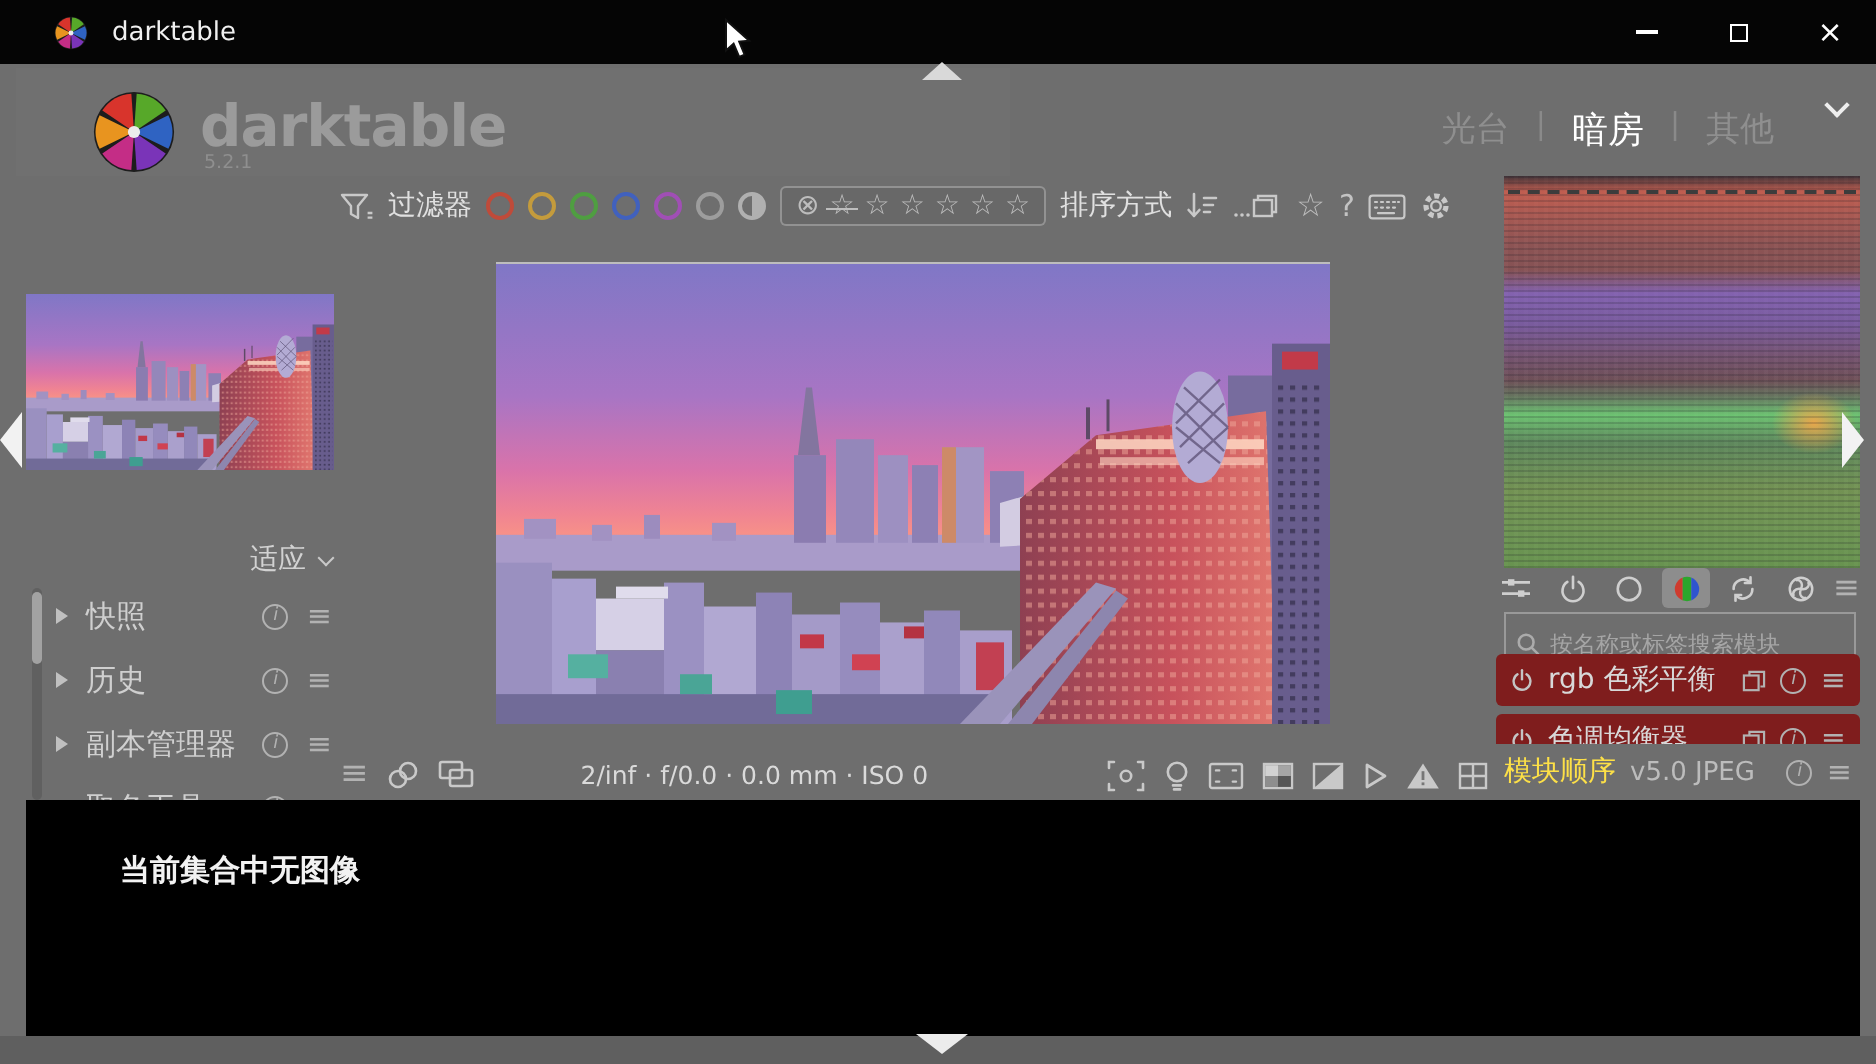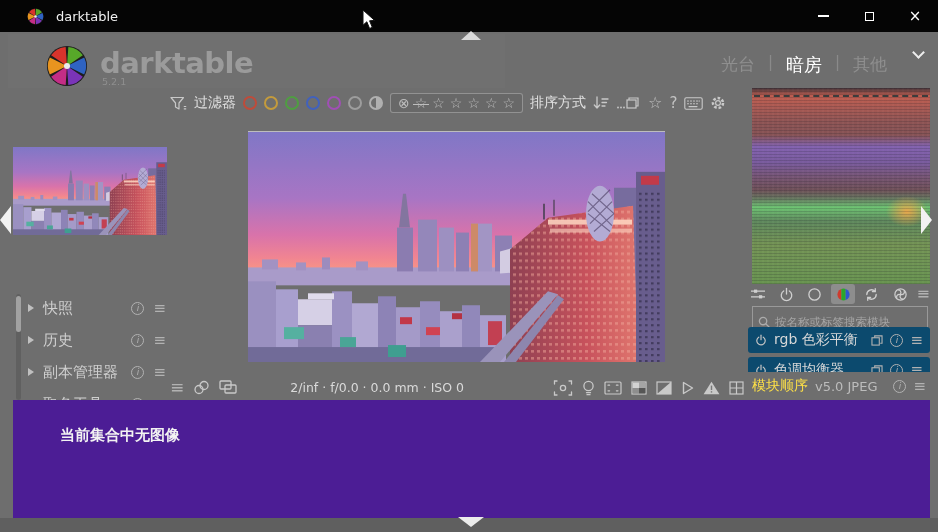--- a/index.html
+++ b/index.html
@@ -69,30 +69,30 @@
       linear-gradient(180deg, rgba(80,220,110,0) 52%, rgba(92,216,112,.25) 56%, rgba(112,232,122,.75) 61%, rgba(96,202,96,.45) 68%, rgba(142,206,72,.5) 80%, rgba(122,186,76,.62) 92%, rgba(112,176,72,.68) 100%),
       linear-gradient(180deg, rgba(50,25,25,.55) 0, rgba(218,96,76,.8) 4%, rgba(212,92,76,.65) 10%, rgba(192,82,72,.5) 18%, rgba(177,76,72,.45) 30%, rgba(162,72,72,.4) 45%, rgba(142,66,72,.3) 58%, rgba(122,62,66,.18) 68%, rgba(102,56,62,.08) 75%, rgba(0,0,0,0) 82%),
       repeating-linear-gradient(90deg, rgba(255,255,255,.05) 0 2px, rgba(0,0,0,0) 2px 5px)}
   .waveform::before{content:"";position:absolute;left:2px;right:2px;top:7px;border-top:2px dashed #3c3c3c}
   .mgroups{left:746px;top:284px;width:184px;height:20px;display:flex;align-items:center;justify-content:space-between}
   .mgbtn{width:24px;height:20px;display:flex;align-items:center;justify-content:center;border-radius:3px}
   .mgbtn.active{background:#8d8d8d}
   .searchbox{left:752px;top:306px;width:176px;height:31px;border:1px solid #999;display:flex;align-items:center;gap:5px;padding:0 5px}
   .searchbox input{flex:1;background:transparent;border:0;outline:0;font-size:11.5px;color:#e0e0e0;font-family:inherit;min-width:0}
   .searchbox input::placeholder{color:#a5a5a5}
-  .modrow{width:182px;height:26px;background:#0c4a6e;border-radius:3px;display:flex;align-items:center;gap:7px;padding:0 7px}
+  .modrow{width:182px;height:26px;background:#7f1d1d;border-radius:3px;display:flex;align-items:center;gap:7px;padding:0 7px}
   .modrow .mlbl{flex:1;font-size:14px;color:#d8d8d8;white-space:nowrap}
   .mod1{left:748px;top:327px}
   .mod2wrap{left:748px;top:357px;width:182px;height:15px;overflow:hidden}
   .modfooter{left:748px;top:374px;width:182px;height:24px;display:flex;align-items:center;gap:7px;padding:0 4px}
   .mflbl{font-size:14px;color:#fde047;white-space:nowrap}
   .mfpreset{font-size:13px;color:#bcbcbc;white-space:nowrap}
 
   
-  .filmstrip{left:13px;top:400px;width:917px;height:118px;background:#4c1d95}
+  .filmstrip{left:13px;top:400px;width:917px;height:118px;background:#000000}
   .fsmsg{position:absolute;left:47px;top:26px;font-size:15px;font-weight:bold;color:#f2f2f2}
   .bstrip{left:0;top:518px;width:938px;height:14px;background:#5f5f5f}
   .botcollapse{left:458px;top:517px;width:0;height:0;border-left:13px solid transparent;border-right:13px solid transparent;border-top:10px solid #ececec}
   .leftarrow{left:0;top:206px;width:0;height:0;border-top:14px solid transparent;border-bottom:14px solid transparent;border-right:11px solid #f2f2f2}
   .rightarrow{left:921px;top:206px;width:0;height:0;border-top:14px solid transparent;border-bottom:14px solid transparent;border-left:11px solid #f2f2f2}
 
   .cursor{left:362px;top:9px}
   svg{display:block}
 </style>
 </head>
@@ -278,20 +278,24 @@
         <circle cx="8" cy="8" r="2.4" stroke="#c9c9c9" stroke-width="1.2"></circle>
       </svg>
     </span>
   </div>
 
   <span class="abs navthumb">
     <svg width="154" height="88" viewBox="0 0 417 231" preserveAspectRatio="none">
         <use href="#cityscape"></use>
       </svg>
   </span>
+  <div class="abs zoomrow">
+    <span class="zoomlbl">适应</span>
+    <span class="chevsm"></span>
+  </div>
   <div class="abs lscroll">
       <span class="thumb"></span>
     </div>
 
   <div class="abs sectionrow" style="top:292px">
     <span class="expand"></span>
     <span class="seclbl">快照</span>
     <span class="iicon">i</span>
     <span class="menu">≡</span>
   </div>

